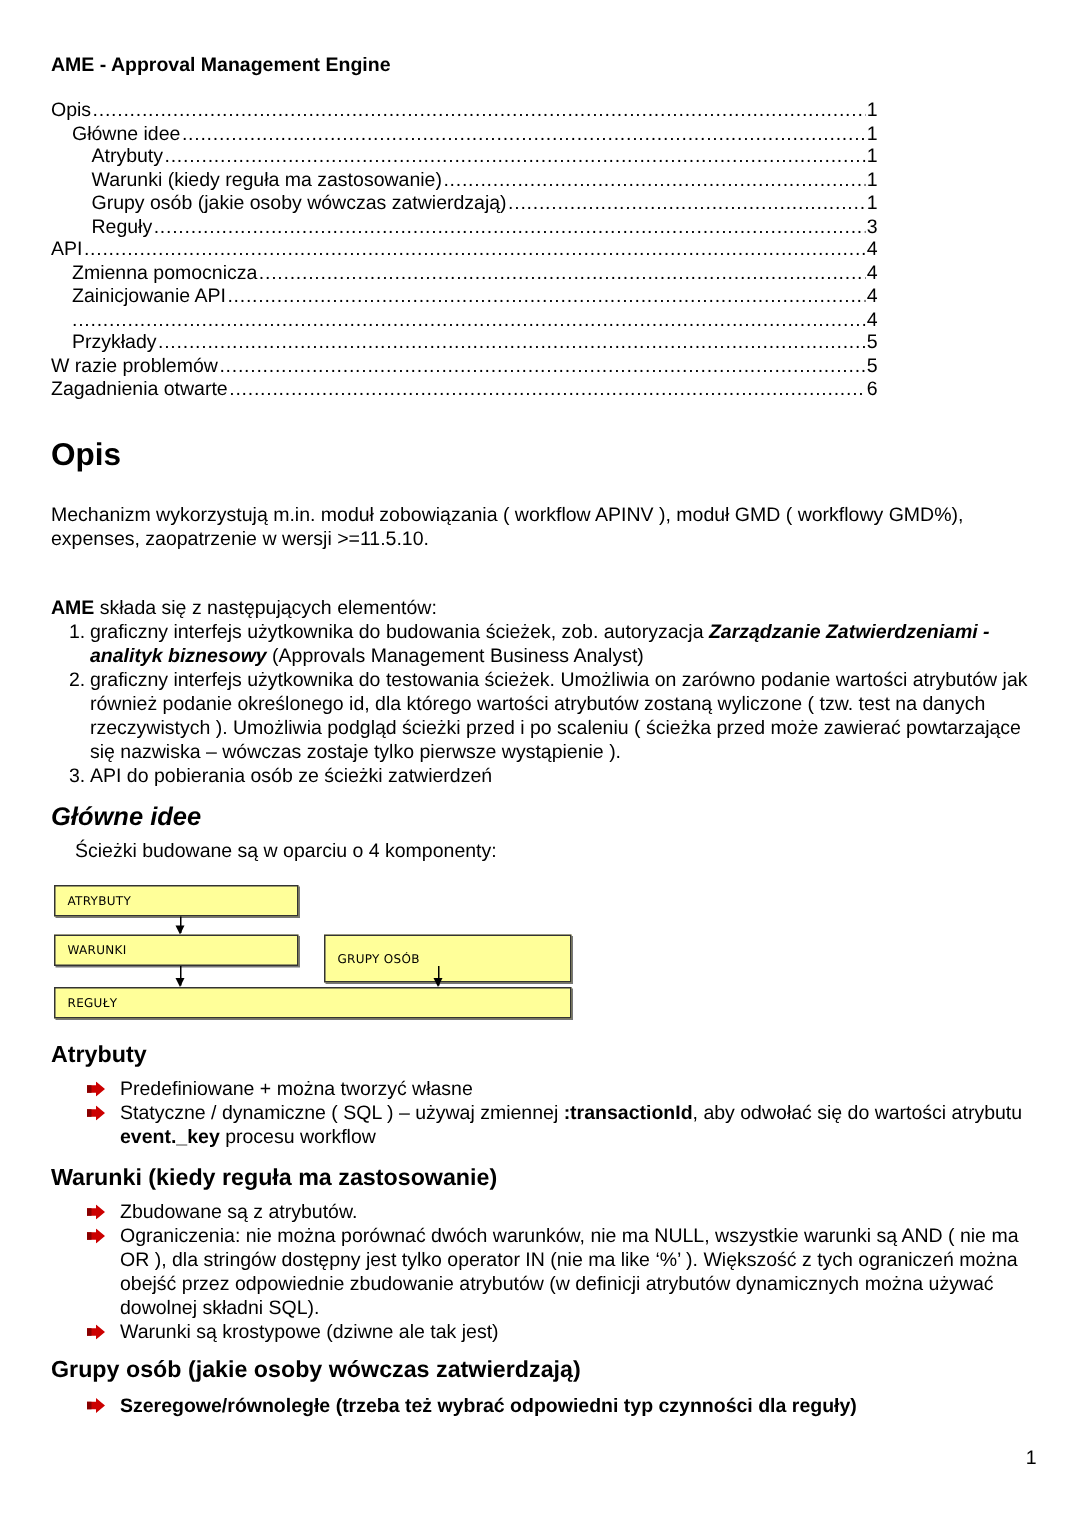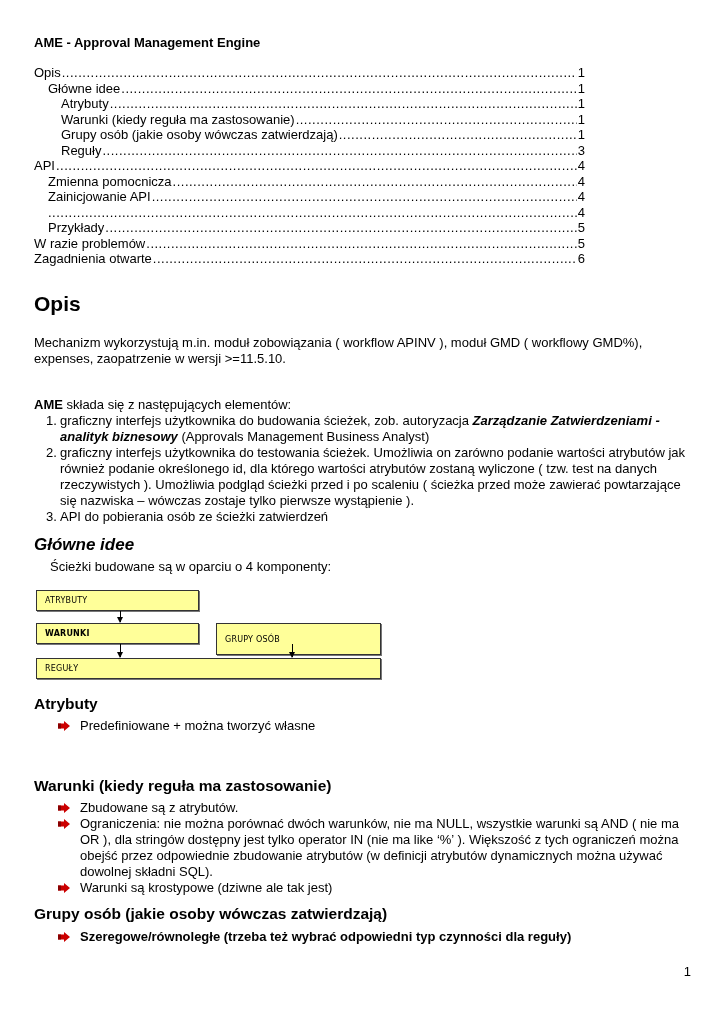--- a/index.html
+++ b/index.html
@@ -145,37 +145,44 @@
     </li>
   </ol>
 </div>
 
 <div class="abs h2i">Główne idee</div>
 <div class="abs para" style="top:559px;margin-left:16px;">Ścieżki budowane są w oparciu o 4 komponenty:</div>
 
 <div>
   <div class="box" style="left:36px; top:590px; width:163px; height:21px;">ATRYBUTY</div>
   <div class="arrow" style="left:120px; top:611px; height:11px;"></div>
-  <div class="box" style="left:36px; top:623px; width:163px; height:21px;font-weight:bold;">WARUNKI</div>
+  <div class="box" style="left:36px; top:623px; width:163px; height:21px;">WARUNKI</div>
   <div class="box" style="left:216px; top:623px; width:165px; height:32px;">GRUPY OSÓB</div>
   <div class="arrow" style="left:120px; top:644px; height:13px;"></div>
   <div class="arrow" style="left:292px; top:644px; height:13px;"></div>
   <div class="box" style="left:36px; top:658px; width:345px; height:21px;">REGUŁY</div>
 </div>
 
 <div class="abs h3" style="top:695px;">Atrybuty</div>
 <div class="abs" style="left:34px; top:716px; width:650px;">
   <ul class="bul">
     <li>
       <svg class="bullet-icon" viewBox="0 0 12 10">
           <polygon points="0,2.5 6,2.5 6,0 12,5 6,10 6,7.5 0,7.5" fill="#cc0000"></polygon>
           <polygon points="0,2.5 3,2.5 3,7.5 0,7.5" fill="#880000"></polygon>
         </svg>
       <span>Predefiniowane + można tworzyć własne</span>
     </li>
+    <li>
+      <svg class="bullet-icon" viewBox="0 0 12 10">
+          <polygon points="0,2.5 6,2.5 6,0 12,5 6,10 6,7.5 0,7.5" fill="#cc0000"></polygon>
+          <polygon points="0,2.5 3,2.5 3,7.5 0,7.5" fill="#880000"></polygon>
+        </svg>
+      <span>Statyczne / dynamiczne ( SQL ) – używaj zmiennej </span><b>:transactionId</b><span>, aby odwołać się do wartości atrybutu </span><b>event._key</b><span> procesu workflow</span>
+    </li>
   </ul>
 </div>
 
 <div class="abs h3" style="top:777px;">Warunki (kiedy reguła ma zastosowanie)</div>
 <div class="abs" style="left:34px; top:798px; width:650px;">
   <ul class="bul">
     <li>
       <svg class="bullet-icon" viewBox="0 0 12 10">
           <polygon points="0,2.5 6,2.5 6,0 12,5 6,10 6,7.5 0,7.5" fill="#cc0000"></polygon>
           <polygon points="0,2.5 3,2.5 3,7.5 0,7.5" fill="#880000"></polygon>

